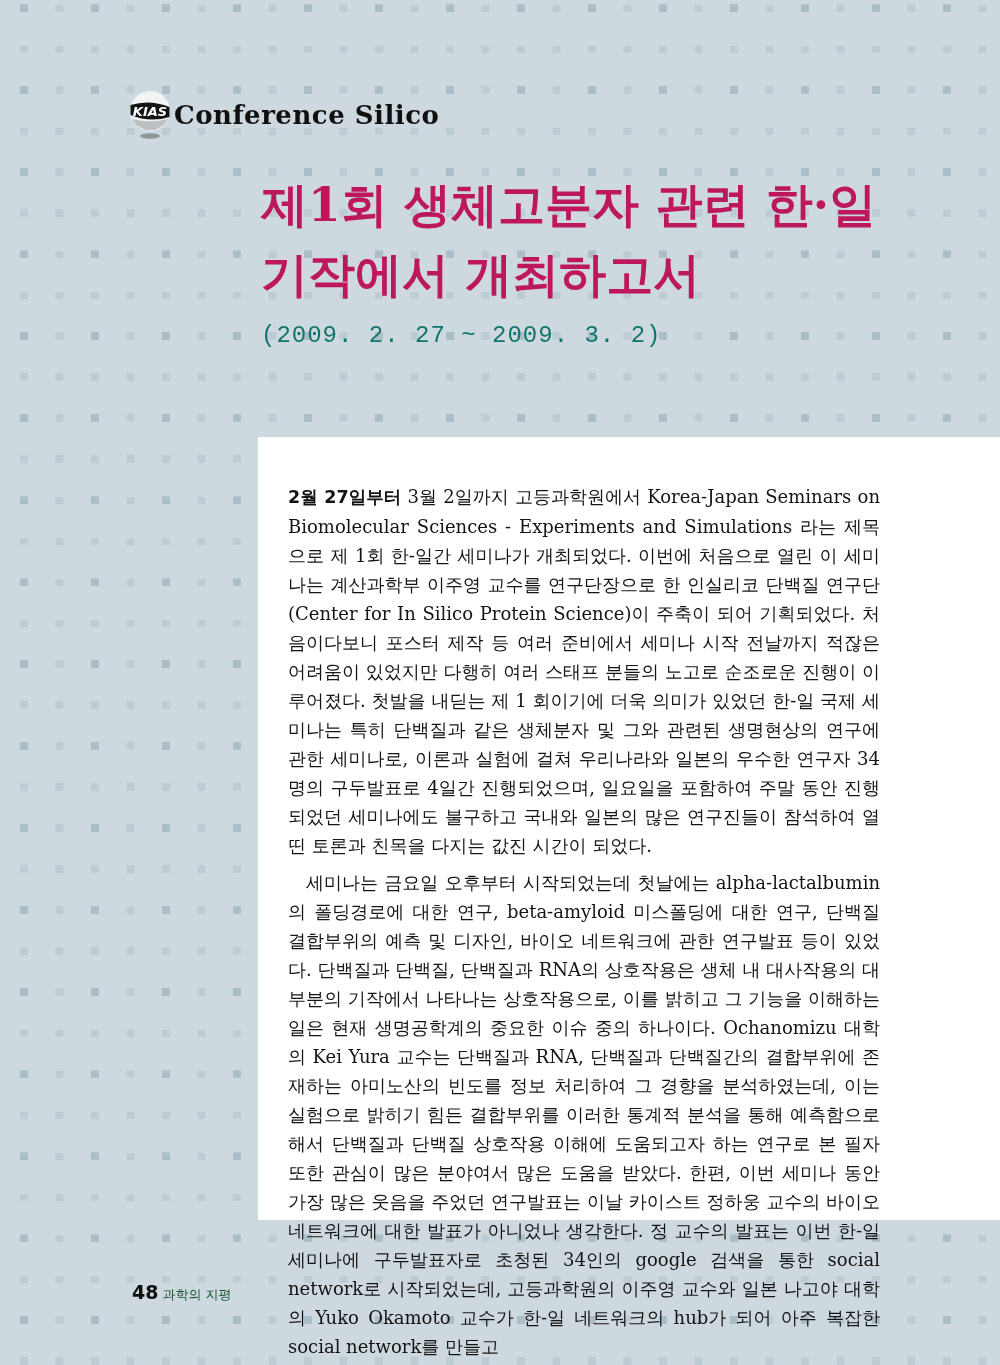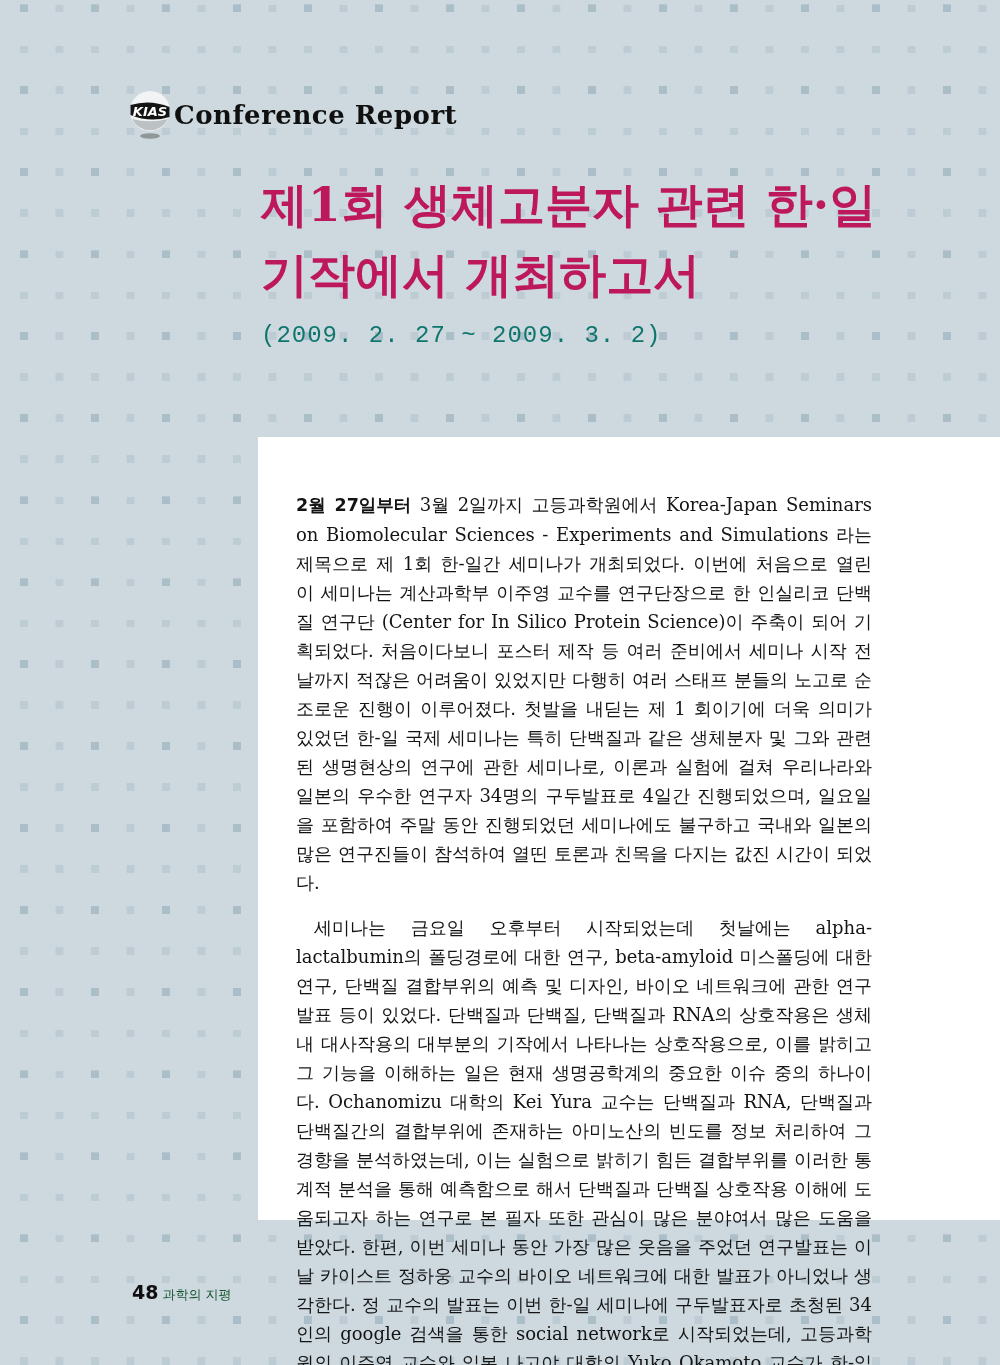--- a/index.html
+++ b/index.html
@@ -70,21 +70,21 @@
   .content-box {
     position: absolute;
     left: 258px;
     top: 437px;
     width: 742px;
     height: 783px;
     background: #ffffff;
     padding: 37px 112px 0 22px;
   }
   .para {
-    margin: 16px;
+    margin: 8px;
     font-family: "DejaVu Serif", "Liberation Serif", serif;
     font-size: 18px;
     line-height: 29px;
     text-align: justify;
     color: #141414;
   }
   .para.indent { text-indent: 18px; }
   .lead {
     font-family: "DejaVu Sans", "Liberation Sans", sans-serif;
     font-weight: bold;
@@ -113,21 +113,21 @@
   <header class="report-header">
     <span class="kias-logo">
       <svg viewBox="0 0 44 50" width="44" height="50" aria-hidden="true">
         <ellipse cx="22" cy="46" rx="10" ry="2.8" fill="#8f979b"></ellipse>
         <circle cx="22" cy="21" r="20" fill="#f2f3f4"></circle>
         <path d="M4 29 A20 20 0 0 0 40 29 A30 10 0 0 1 4 29 Z" fill="#aeb4b7" opacity="0.8"></path>
         <path d="M2.5 15 Q22 9 41.5 17 L41.5 27 Q22 33 2.5 25 Z" fill="#141414"></path>
         <text x="22" y="25.5" font-size="13" font-style="italic" font-weight="bold" fill="#ffffff" text-anchor="middle" font-family="DejaVu Sans, Liberation Sans, sans-serif">KIAS</text>
       </svg>
     </span>
-    <span class="report-label">Conference Report</span>
+    <span class="report-label">Conference Silico</span>
   </header>
 
   <section class="title-block">
     <h1 class="article-title"><span>제1회 생체고분자 관련 한·일</span><br><span>기작에서 개최하고서</span></h1>
     <div class="date-range">(2009. 2. 27 ~ 2009. 3. 2)</div>
   </section>
 
   <article class="content-box">
     <p class="para"><strong class="lead">2월 27일부터</strong><span> 3월 2일까지 고등과학원에서 Korea-Japan Seminars on Biomolecular Sciences - Experiments and Simulations 라는 제목으로 제 1회 한-일간 세미나가 개최되었다. 이번에 처음으로 열린 이 세미나는 계산과학부 이주영 교수를 연구단장으로 한 인실리코 단백질 연구단 (Center for In Silico Protein Science)이 주축이 되어 기획되었다. 처음이다보니 포스터 제작 등 여러 준비에서 세미나 시작 전날까지 적잖은 어려움이 있었지만 다행히 여러 스태프 분들의 노고로 순조로운 진행이 이루어졌다. 첫발을 내딛는 제 1 회이기에 더욱 의미가 있었던 한-일 국제 세미나는 특히 단백질과 같은 생체분자 및 그와 관련된 생명현상의 연구에 관한 세미나로, 이론과 실험에 걸쳐 우리나라와 일본의 우수한 연구자 34명의 구두발표로 4일간 진행되었으며, 일요일을 포함하여 주말 동안 진행되었던 세미나에도 불구하고 국내와 일본의 많은 연구진들이 참석하여 열띤 토론과 친목을 다지는 값진 시간이 되었다.</span></p>
     <p class="para indent">세미나는 금요일 오후부터 시작되었는데 첫날에는 alpha-lactalbumin의 폴딩경로에 대한 연구, beta-amyloid 미스폴딩에 대한 연구, 단백질 결합부위의 예측 및 디자인, 바이오 네트워크에 관한 연구발표 등이 있었다. 단백질과 단백질, 단백질과 RNA의 상호작용은 생체 내 대사작용의 대부분의 기작에서 나타나는 상호작용으로, 이를 밝히고 그 기능을 이해하는 일은 현재 생명공학계의 중요한 이슈 중의 하나이다. Ochanomizu 대학의 Kei Yura 교수는 단백질과 RNA, 단백질과 단백질간의 결합부위에 존재하는 아미노산의 빈도를 정보 처리하여 그 경향을 분석하였는데, 이는 실험으로 밝히기 힘든 결합부위를 이러한 통계적 분석을 통해 예측함으로 해서 단백질과 단백질 상호작용 이해에 도움되고자 하는 연구로 본 필자 또한 관심이 많은 분야여서 많은 도움을 받았다. 한편, 이번 세미나 동안 가장 많은 웃음을 주었던 연구발표는 이날 카이스트 정하웅 교수의 바이오 네트워크에 대한 발표가 아니었나 생각한다. 정 교수의 발표는 이번 한-일 세미나에 구두발표자로 초청된 34인의 google 검색을 통한 social network로 시작되었는데, 고등과학원의 이주영 교수와 일본 나고야 대학의 Yuko Okamoto 교수가 한-일 네트워크의 hub가 되어 아주 복잡한 social network를 만들고</p>

